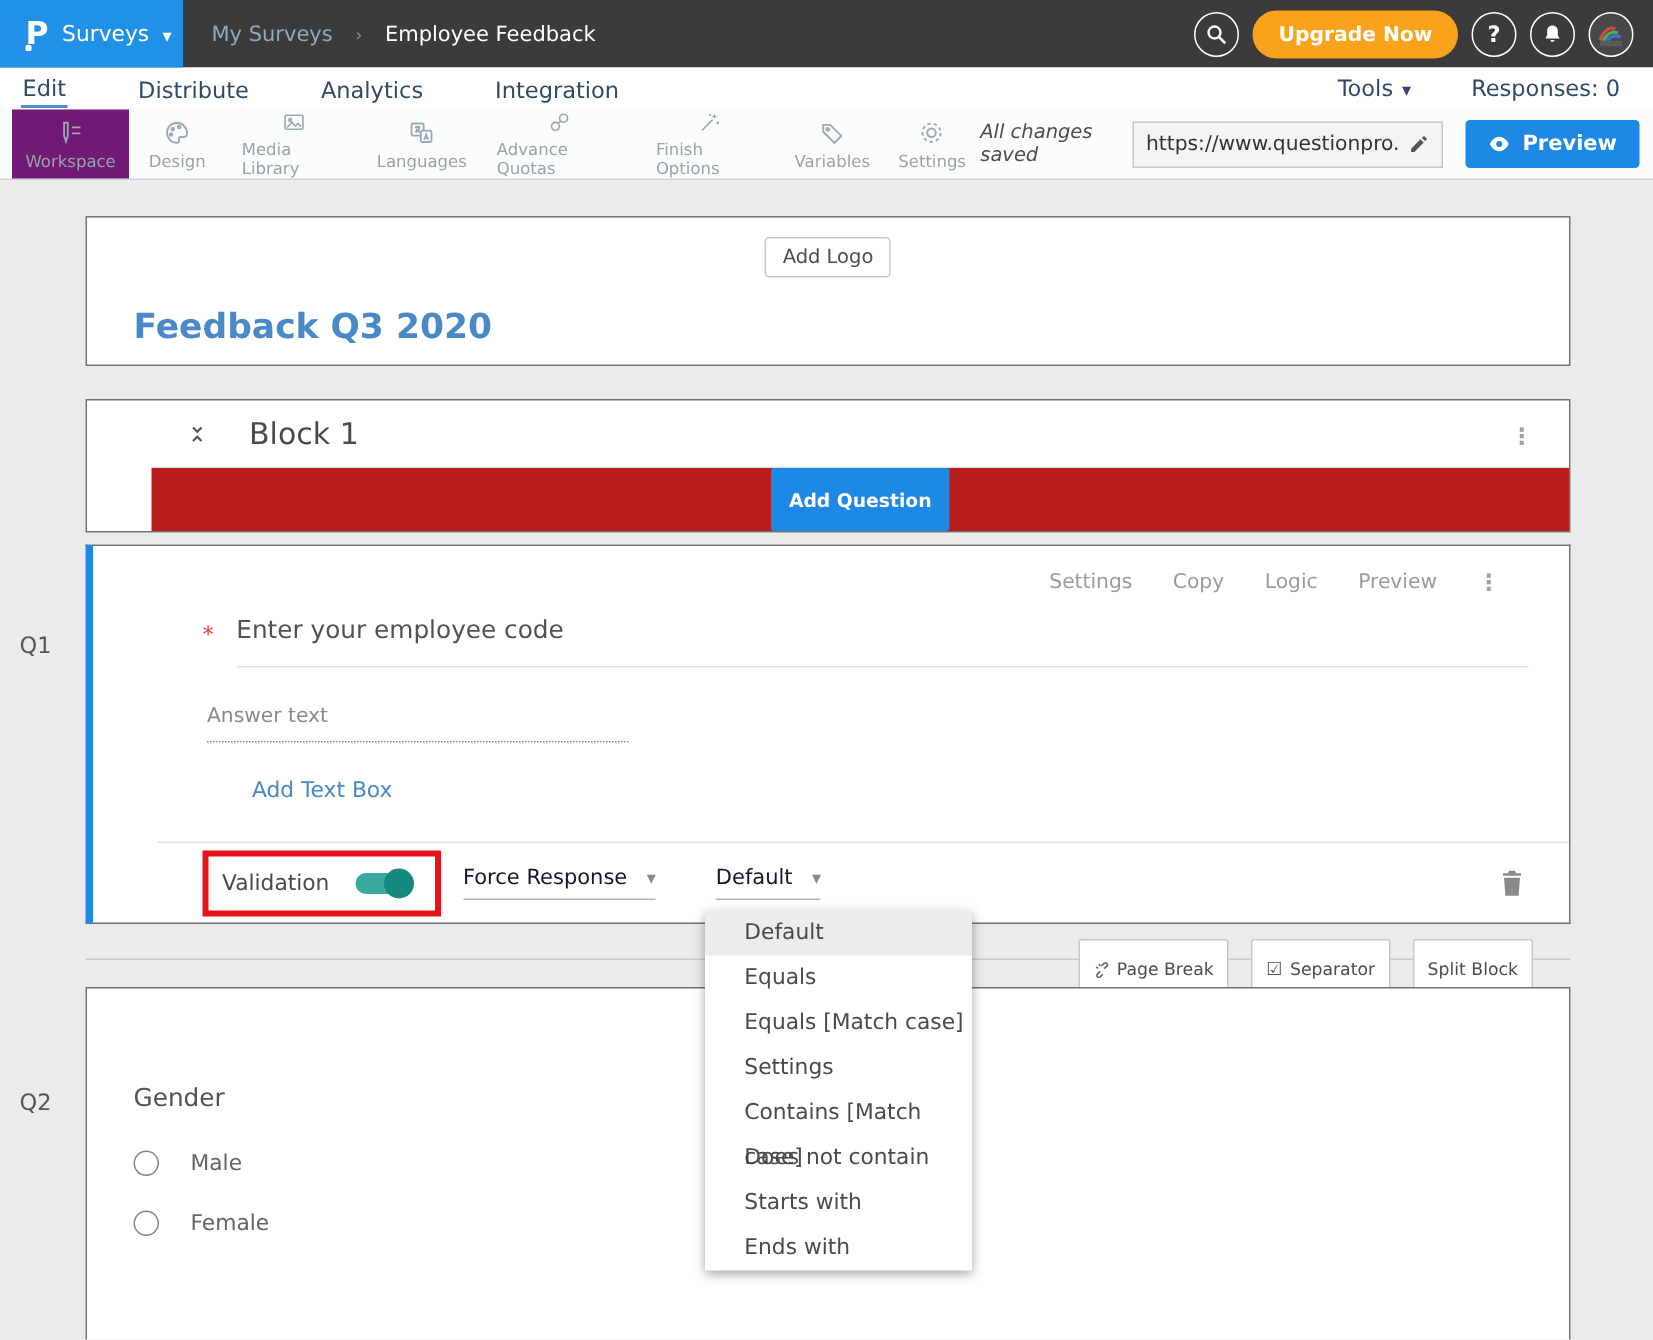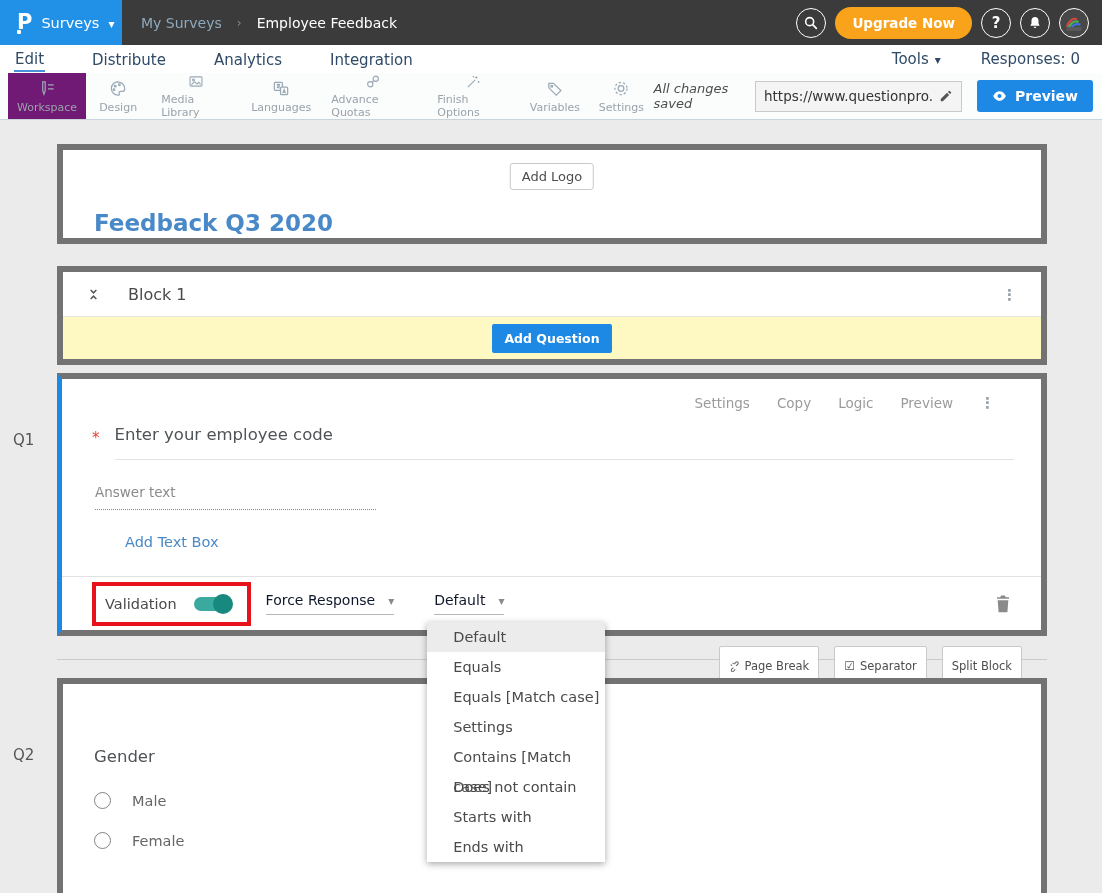--- a/index.html
+++ b/index.html
@@ -41,33 +41,33 @@
   .saved { font-style:italic; font-size:13px; color:#4d4d4d; }
   .url-box { width:207px; height:31px; background:#f4f4f4; border:1px solid #c9c9c9; display:flex; align-items:center; padding:0 8px; gap:6px; }
   .url-input { border:none; outline:none; background:transparent; flex:1; min-width:0; font-size:13.5px; color:#333; font-family:inherit; }
   .pencil-btn { background:none; border:none; display:flex; }
   .pencil-btn svg { width:14px; height:14px; fill:#555; }
   .preview-btn { background:#1e88e5; color:#fff; font-size:14px; font-weight:bold; padding:8px 15px; border-radius:3px; border:none; display:flex; align-items:center; gap:8px; font-family:inherit; }
   .preview-btn svg { width:15px; height:12px; }
 
   
   .content { padding:24px 55px 0 57px; }
-  .card { background:#fff; border:6px solid #737373; }
+  .card { background:#fff; border:1px solid #737373;padding-left:43px; }
 
   .title-card { height:100px; position:relative; margin-bottom:22px; }
   .add-logo { position:absolute; top:13px; left:50%; transform:translateX(-50%); background:#fff; border:1px solid #c9c9c9; border-radius:3px; font-size:13px; color:#4d4d4d; padding:5px 11px; font-family:inherit; }
   .survey-title { position:absolute; left:31px; top:60px; font-size:23px; color:#4a89c7; font-weight:bold; }
 
   .block-card { margin-bottom:8px; }
-  .block-header { height:45px; display:flex; align-items:center; padding:0 24px; border-bottom:1px solid #e4e4e4; color:#4a4a4a; font-size:16px; }
+  .block-header { height:45px; display:flex; align-items:center; padding:0 24px; border-bottom:1px solid #e4e4e4; color:#4a4a4a; font-size:20px; }
   .collapse-icon { margin-right:28px; display:flex; cursor:pointer; }
   .collapse-icon svg { width:13px; height:15px; stroke:#555; fill:none; stroke-width:1.8; }
   .kebab { margin-left:auto; color:#98a2aa; cursor:pointer; letter-spacing:0; }
   .kebab::before { content:"\22EE"; font-size:15px; font-weight:bold; }
-  .add-question-strip { height:42px; background:#fef9c3; display:flex; align-items:center; justify-content:center; }
+  .add-question-strip { height:42px; background:#b91c1c; display:flex; justify-content:center; }
   .add-question-btn { background:#1e88e5; color:#fff; font-weight:bold; font-size:12.5px; padding:7px 12px; border-radius:2px; border:none; font-family:inherit; }
 
   .q-wrap { position:relative; }
   .q-label { position:absolute; left:-44px; color:#555; font-size:15px; }
 
   .q1-card { border-left:5px solid #1e88e5; margin-bottom:10px; }
   .q-actions { display:flex; justify-content:flex-end; align-items:center; gap:27px; padding:15px 46px 0 0; color:#9b9b9b; font-size:13.5px; }
   .q-actions span { cursor:pointer; }
   .q-title-row { display:flex; gap:15px; margin-top:13px; padding:0 27px 0 30px; align-items:flex-start; }
   .req { color:#ee4035; font-size:15px; margin-top:4px; }

